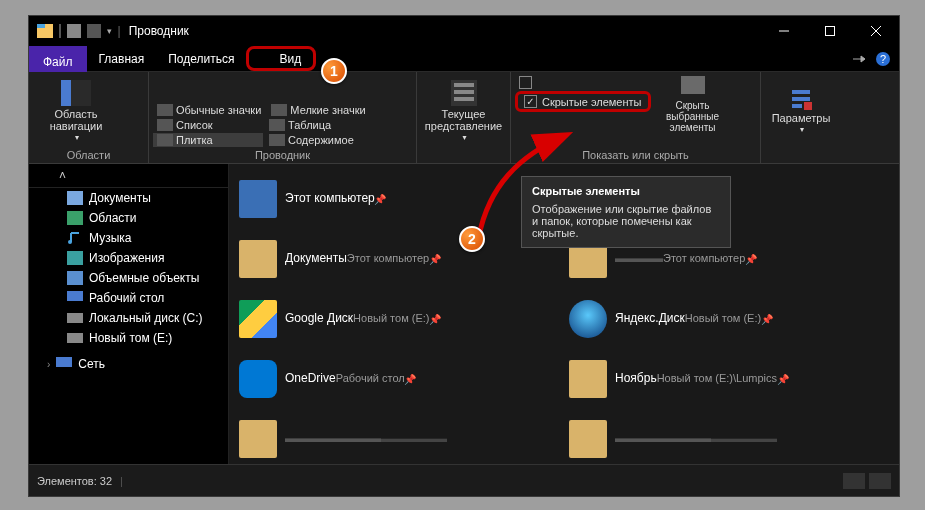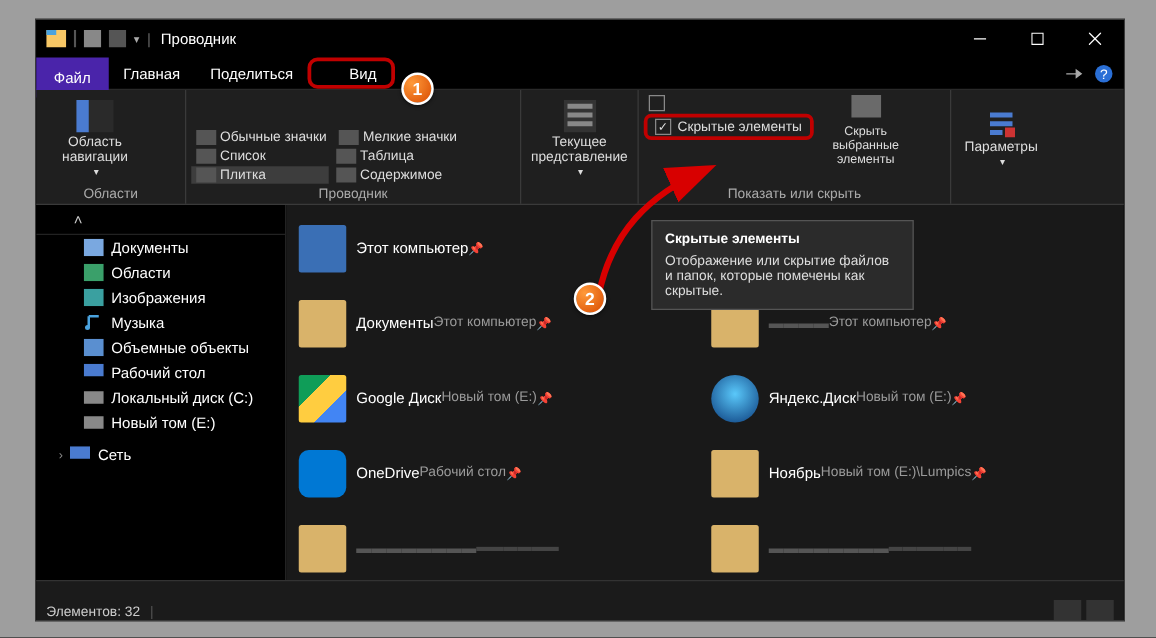--- a/index.html
+++ b/index.html
@@ -39,21 +39,21 @@
   .nav-item.group { padding-left: 18px; margin-top: 6px; }
   .content-pane { flex: 1; background: #191919; position: relative; overflow: hidden; }
   .items-grid { display: grid; grid-template-columns: 1fr 1fr; grid-auto-rows: 58px; padding: 6px 10px; gap: 2px 10px; }
   .file-item { display: flex; align-items: center; gap: 8px; font-size: 12px; color: #fff; }
   .file-item .ficon { width: 38px; height: 38px; background: #d9b36a; border-radius: 2px; flex-shrink: 0; }
   .file-item .ftxt { display: flex; flex-direction: row; line-height: 1.15; }
   .file-item .fsub { color: #9a9a9a; font-size: 11px; }
   .file-item .fpin { color: #888; font-size: 10px; margin-top: 2px; }
   .tooltip { position: absolute; left: 492px; top: 160px; width: 210px; background: #2b2b2b; border: 1px solid #555; padding: 8px 10px; font-size: 11px; color: #ddd; z-index: 50; }
   .tooltip .tt-title { font-weight: 600; margin-bottom: 6px; color: #fff; }
-  .statusbar { height: 32px; background: #1b1b1b; border-top: 1px solid #333; display: flex; align-items: flex-end; font-size: 11px; color: #ccc; padding: 0 8px; }
+  .statusbar { height: 32px; background: #1b1b1b; border-top: 1px solid #333; display: flex; align-items: center; font-size: 11px; color: #ccc; padding: 0 8px; }
   .status-right { margin-left: auto; display: flex; gap: 4px; }
   .view-toggle { width: 22px; height: 16px; background: #333; }
   .marker { position: absolute; width: 26px; height: 26px; border-radius: 50%; background: radial-gradient(circle at 30% 30%, #ff9a3a, #d84a00); border: 2px solid #fff; color: #fff; font-weight: 700; display: flex; align-items: center; justify-content: center; font-size: 14px; z-index: 60; box-shadow: 0 1px 3px rgba(0,0,0,.6); }
   .arrow-svg { position: absolute; z-index: 55; pointer-events: none; }
   .dropdown-tri { font-size: 8px; margin-left: 2px; }
 </style>
 </head>
 <body>
 
 <div class="window">
@@ -232,30 +232,30 @@
           <span>Документы</span>
         </div>
       <div class="nav-item">
           <svg class="ni-icon">
             <rect width="16" height="14" fill="#3aa06a"></rect>
           </svg>
           <span>Области</span>
         </div>
       <div class="nav-item">
           <svg class="ni-icon">
-            <rect width="16" height="14" fill="#3aa0a0"></rect>
-          </svg>
-          <span>Изображения</span>
-        </div>
-      <div class="nav-item">
-          <svg class="ni-icon">
             <path d="M4 2 L4 11 M4 2 L12 2" stroke="#4aa3df" stroke-width="2" fill="none"></path>
             <circle cx="3" cy="11" r="2" fill="#4aa3df"></circle>
           </svg>
           <span>Музыка</span>
+        </div>
+      <div class="nav-item">
+          <svg class="ni-icon">
+            <rect width="16" height="14" fill="#3aa0a0"></rect>
+          </svg>
+          <span>Изображения</span>
         </div>
       <div class="nav-item">
           <svg class="ni-icon">
             <rect width="16" height="14" fill="#5a8fd0"></rect>
           </svg>
           <span>Объемные объекты</span>
         </div>
       <div class="nav-item">
           <svg class="ni-icon">
             <rect width="16" height="10" fill="#4a7bd0"></rect>

